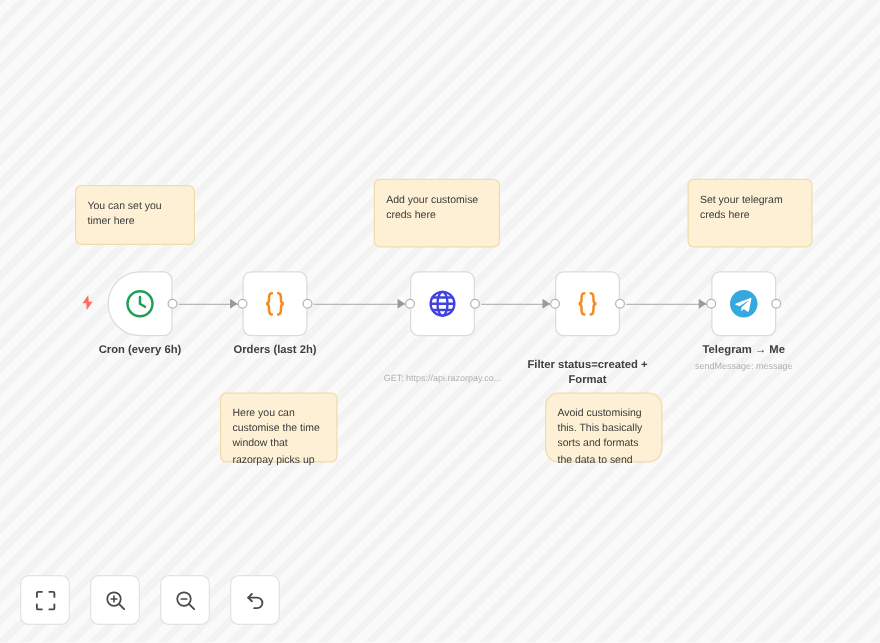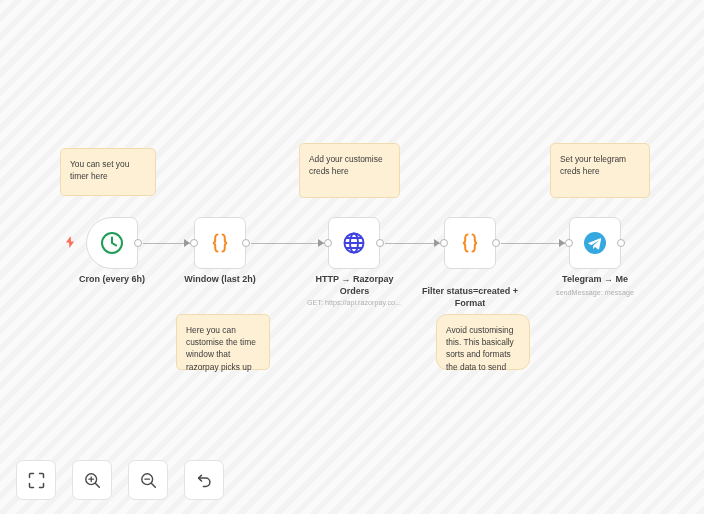--- a/index.html
+++ b/index.html
@@ -182,34 +182,33 @@
   <div class="node" style="left:194px; top:217px;">
     <span class="node-icon">
       <svg width="26" height="26" viewBox="0 0 26 26" fill="none">
         <path d="M10.5 4.5C8 4.5 8.2 8 8.2 10.2c0 1.8-1 2.6-2.2 2.8 1.2.2 2.2 1 2.2 2.8 0 2.2-.2 5.7 2.3 5.7" stroke="#f58b25" stroke-width="2" stroke-linecap="round"></path>
         <path d="M15.5 4.5c2.5 0 2.3 3.5 2.3 5.7 0 1.8 1 2.6 2.2 2.8-1.2.2-2.2 1-2.2 2.8 0 2.2.2 5.7-2.3 5.7" stroke="#f58b25" stroke-width="2" stroke-linecap="round"></path>
       </svg>
     </span>
     <span class="port in"></span>
     <span class="port out"></span>
   </div>
-  <div class="node-label" style="left:170px; top:274px; width:100px;">Window (last 2h)</div>
+  <div class="node-label" style="left:170px; top:274px; width:100px;">Orders (last 2h)</div>
 
   <div class="node" style="left:328px; top:217px;">
     <span class="node-icon">
       <svg width="26" height="26" viewBox="0 0 26 26" fill="none">
         <circle cx="13" cy="13" r="9.5" stroke="#3f41e0" stroke-width="1.9"></circle>
         <ellipse cx="13" cy="13" rx="4" ry="9.5" stroke="#3f41e0" stroke-width="1.9"></ellipse>
         <path d="M3.5 13h19M5 8h16M5 18h16" stroke="#3f41e0" stroke-width="1.9"></path>
       </svg>
     </span>
     <span class="port in"></span>
     <span class="port out"></span>
   </div>
-  <div class="node-label" style="left:308px; top:274px; width:93px;">HTTP → Razorpay Orders</div>
   <div class="node-sublabel" style="left:294px; top:298px; width:120px;">GET: https://api.razorpay.co...</div>
 
   <div class="node" style="left:444px; top:217px;">
     <span class="node-icon">
       <svg width="26" height="26" viewBox="0 0 26 26" fill="none">
         <path d="M10.5 4.5C8 4.5 8.2 8 8.2 10.2c0 1.8-1 2.6-2.2 2.8 1.2.2 2.2 1 2.2 2.8 0 2.2-.2 5.7 2.3 5.7" stroke="#f58b25" stroke-width="2" stroke-linecap="round"></path>
         <path d="M15.5 4.5c2.5 0 2.3 3.5 2.3 5.7 0 1.8 1 2.6 2.2 2.8-1.2.2-2.2 1-2.2 2.8 0 2.2.2 5.7-2.3 5.7" stroke="#f58b25" stroke-width="2" stroke-linecap="round"></path>
       </svg>
     </span>
     <span class="port in"></span>

